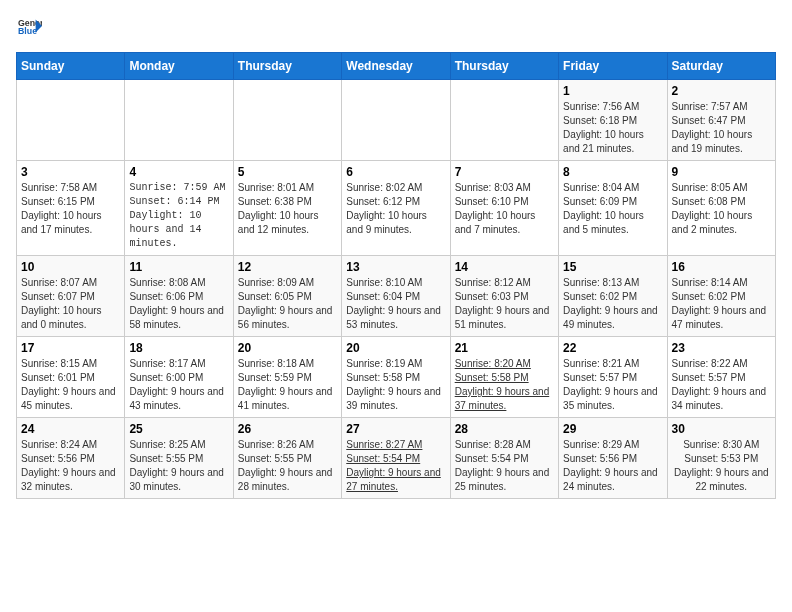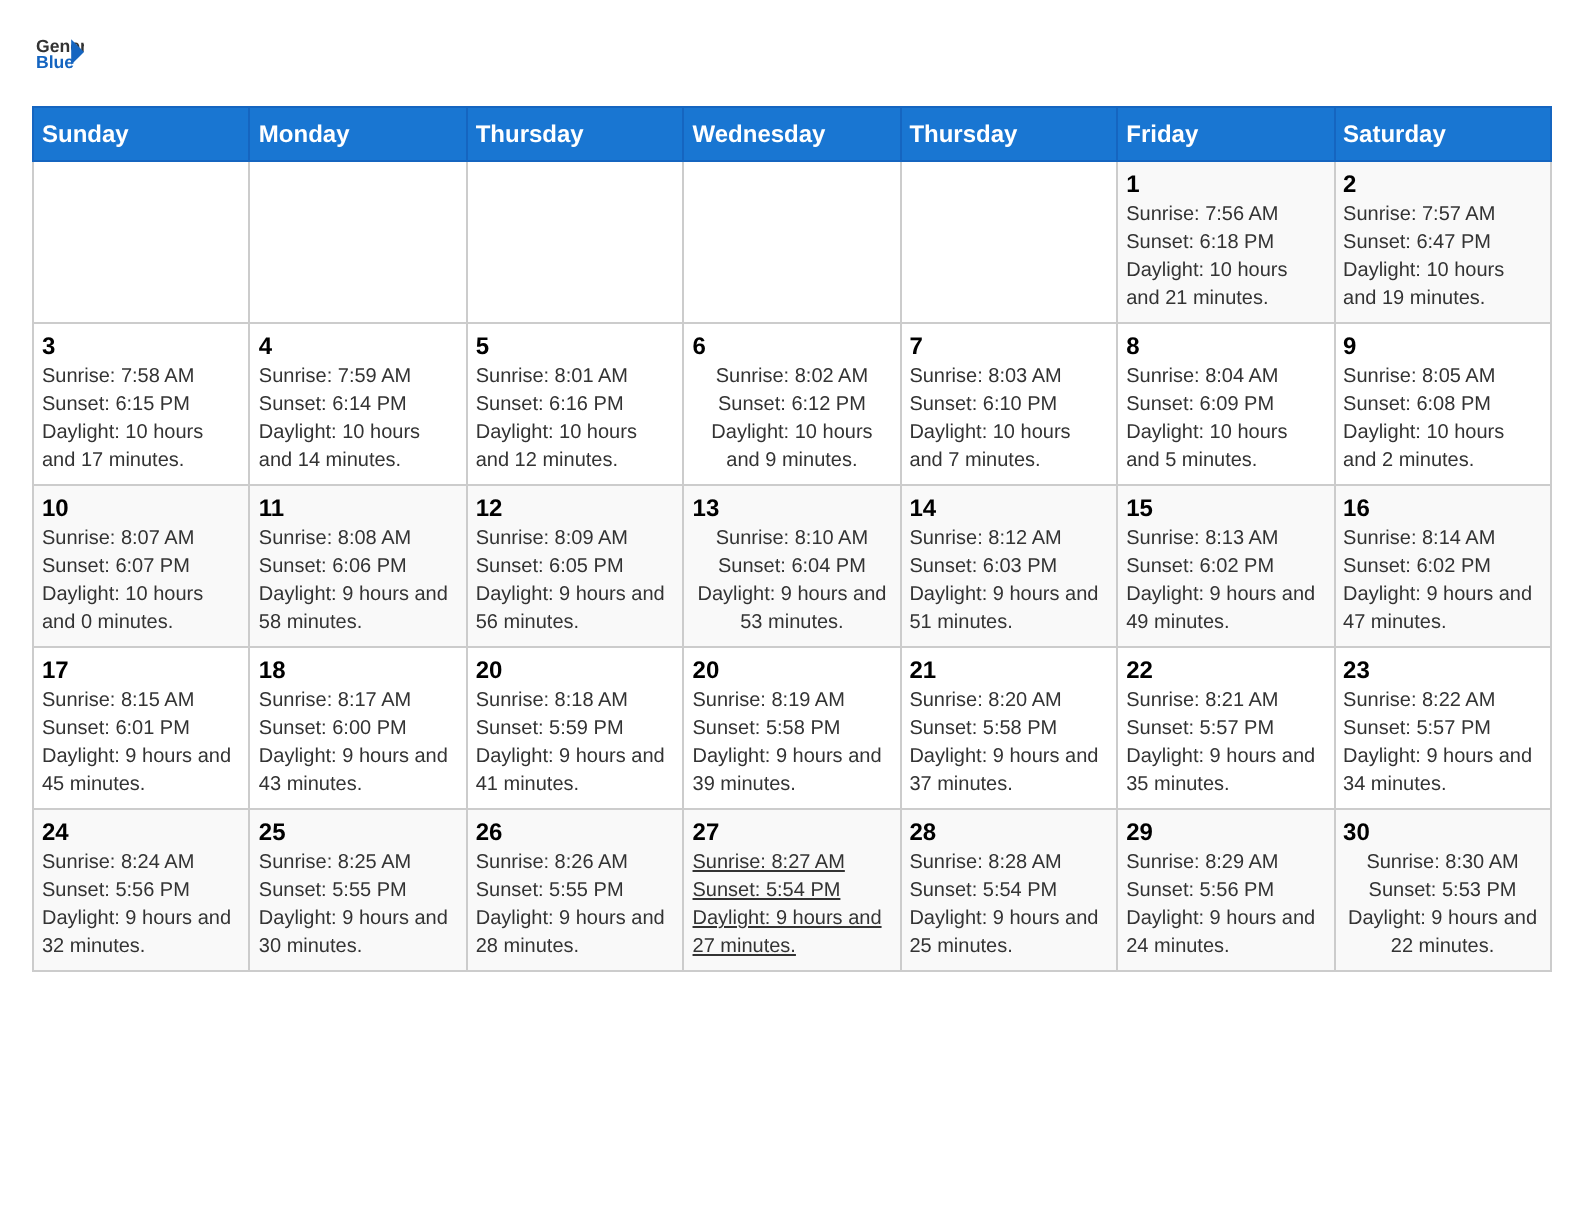--- a/index.html
+++ b/index.html
@@ -135,33 +135,33 @@
       </tr>
       <tr>
         <td>
           <div class="day-num">3</div>
           <div class="day-info" style="white-space: pre-line;">Sunrise: 7:58 AM
 Sunset: 6:15 PM
 Daylight: 10 hours and 17 minutes.</div>
         </td>
         <td>
           <div class="day-num">4</div>
-          <div class="day-info" style="white-space: pre-line;">Sunrise: 7:59 AM
+          <div class="day-info" style="white-space: pre-line; font-family: Liberation Mono, monospace;">Sunrise: 7:59 AM
 Sunset: 6:14 PM
 Daylight: 10 hours and 14 minutes.</div>
         </td>
         <td>
           <div class="day-num">5</div>
           <div class="day-info" style="white-space: pre-line;">Sunrise: 8:01 AM
-Sunset: 6:16 PM
+Sunset: 6:38 PM
 Daylight: 10 hours and 12 minutes.</div>
         </td>
         <td>
           <div class="day-num">6</div>
-          <div class="day-info" style="white-space: pre-line; text-align: center;">Sunrise: 8:02 AM
+          <div class="day-info" style="white-space: pre-line;">Sunrise: 8:02 AM
 Sunset: 6:12 PM
 Daylight: 10 hours and 9 minutes.</div>
         </td>
         <td>
           <div class="day-num">7</div>
           <div class="day-info" style="white-space: pre-line;">Sunrise: 8:03 AM
 Sunset: 6:10 PM
 Daylight: 10 hours and 7 minutes.</div>
         </td>
         <td>
@@ -191,21 +191,21 @@
 Daylight: 9 hours and 58 minutes.</div>
         </td>
         <td>
           <div class="day-num">12</div>
           <div class="day-info" style="white-space: pre-line;">Sunrise: 8:09 AM
 Sunset: 6:05 PM
 Daylight: 9 hours and 56 minutes.</div>
         </td>
         <td>
           <div class="day-num">13</div>
-          <div class="day-info" style="white-space: pre-line; text-align: center;">Sunrise: 8:10 AM
+          <div class="day-info" style="white-space: pre-line;">Sunrise: 8:10 AM
 Sunset: 6:04 PM
 Daylight: 9 hours and 53 minutes.</div>
         </td>
         <td>
           <div class="day-num">14</div>
           <div class="day-info" style="white-space: pre-line;">Sunrise: 8:12 AM
 Sunset: 6:03 PM
 Daylight: 9 hours and 51 minutes.</div>
         </td>
         <td>
@@ -241,21 +241,21 @@
 Daylight: 9 hours and 41 minutes.</div>
         </td>
         <td>
           <div class="day-num">20</div>
           <div class="day-info" style="white-space: pre-line;">Sunrise: 8:19 AM
 Sunset: 5:58 PM
 Daylight: 9 hours and 39 minutes.</div>
         </td>
         <td>
           <div class="day-num">21</div>
-          <div class="day-info" style="white-space: pre-line;">Sunrise: 8:20 AM
+          <div class="day-info" style="white-space: pre-line; text-decoration: underline;">Sunrise: 8:20 AM
 Sunset: 5:58 PM
 Daylight: 9 hours and 37 minutes.</div>
         </td>
         <td>
           <div class="day-num">22</div>
           <div class="day-info" style="white-space: pre-line;">Sunrise: 8:21 AM
 Sunset: 5:57 PM
 Daylight: 9 hours and 35 minutes.</div>
         </td>
         <td>

